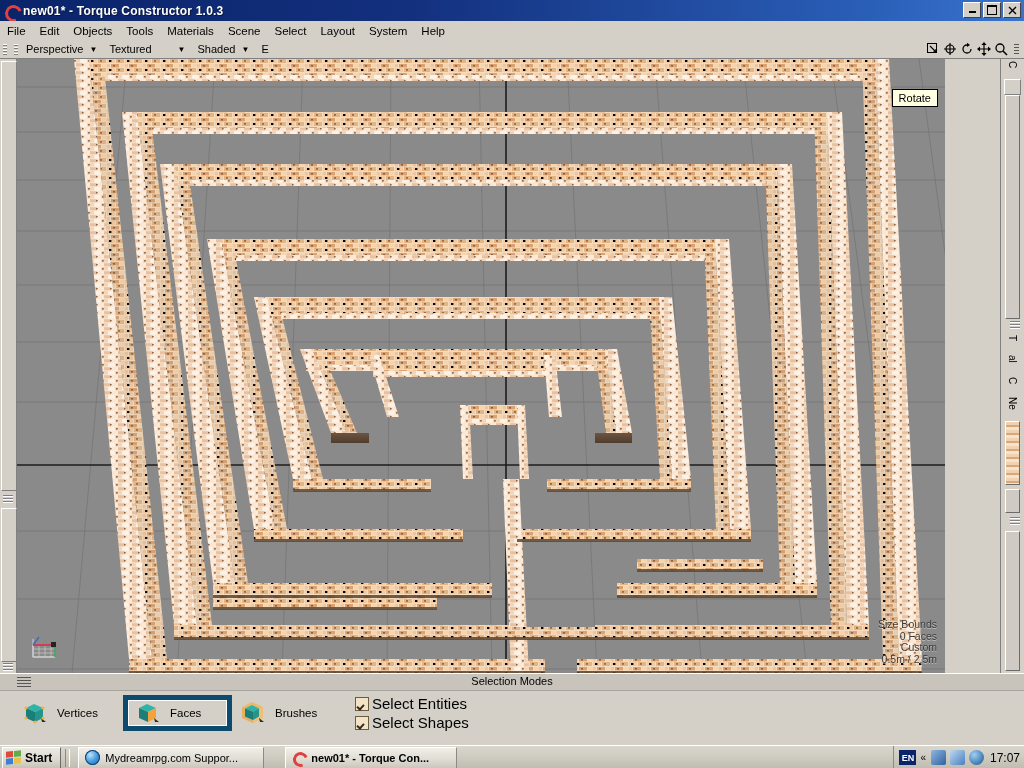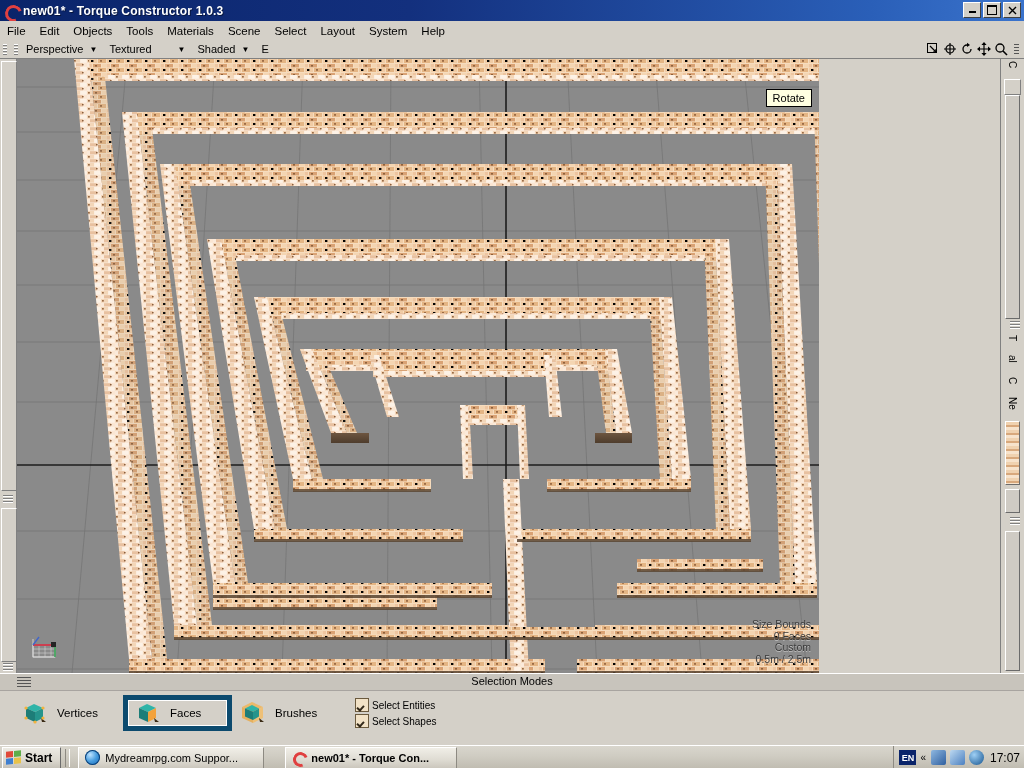--- a/index.html
+++ b/index.html
@@ -54,21 +54,21 @@
   .dockgrip{position:absolute;left:3px;width:10px;height:9px;
     background:repeating-linear-gradient(to bottom,#808080 0 1px,#fff 1px 2px,transparent 2px 3px);}
   .vlabel{position:absolute;font-size:10px;color:#000;writing-mode:vertical-rl;
     white-space:nowrap;letter-spacing:0;}
   .rstrip-btn{position:absolute;right:3px;width:15px;background:#d4d0c8;
     border:1px solid;border-color:#fff #808080 #808080 #fff;}
   .rthumb{position:absolute;right:4px;width:13px;background:#cfcbc4;border:1px solid;
     border-color:#fff #6b6b6b #6b6b6b #fff;}
 
   
-  .viewport{position:absolute;left:17px;top:0;width:802px;height:614px;overflow:hidden;
+  .viewport{position:absolute;left:17px;top:0;width:928px;height:614px;overflow:hidden;
     background:#8a8a8a;}
   .vp-svg{position:absolute;left:0;top:0;}
   .rotate-tip{position:absolute;right:7px;top:30px;background:#ffffe1;border:1px solid #000;
     padding:1px 6px;font-size:11px;color:#000;line-height:14px;}
   .vp-stats{position:absolute;right:8px;bottom:8px;text-align:right;color:#3b3b3b;
     font-size:10.5px;line-height:11.5px;
     text-shadow:0 1px 0 rgba(255,255,255,.45);}
   .gizmo{position:absolute;left:12px;bottom:6px;width:44px;height:40px;}
 
   
@@ -83,21 +83,21 @@
   .modebtn{height:36px;min-width:109px;display:flex;align-items:center;padding:0 8px;
     box-sizing:border-box;background:#d4d0c8;border:1px solid transparent;cursor:default;}
   .modebtn.active{border:5px solid #0c4a6e;box-shadow:inset -1px -1px 0 #fff,inset 1px 1px 0 #fff;}
   .modebtn .mlabel{margin-left:10px;font-size:11.5px;color:#000;}
   .cube{width:24px;height:24px;position:relative;flex:none;}
   .checks{margin-left:14px;display:flex;flex-direction:column;gap:2px;}
   .checkrow{display:flex;align-items:center;gap:3px;}
   .cbox{width:12px;height:12px;background:#f2e2c6;border:1px solid #6b5a3e;position:relative;flex:none;}
   .cbox::after{content:"";position:absolute;left:2px;top:5px;width:3px;height:5px;
     border:solid #33291a;border-width:0 2px 2px 0;transform:rotate(42deg);}
-  .clabel{font-size:10px;color:#000;}
+  .clabel{font-size:15px;color:#000;}
 
   
   .taskbar{position:absolute;left:0;top:745px;width:1024px;height:23px;
     background:linear-gradient(to bottom,#d9d6cd 0%,#cfccc2 45%,#bfbbb0 100%);
     border-top:1px solid #fff;display:flex;align-items:center;}
   .startbtn{height:20px;margin-left:2px;display:flex;align-items:center;padding:0 8px 0 3px;
     background:linear-gradient(to bottom,#eceae3 0%,#dcd9d0 60%,#c6c2b8 100%);
     border:1px solid;border-color:#fff #6b6b6b #6b6b6b #fff;}
   .startbtn .slabel{font-weight:bold;font-size:12px;color:#000;margin-left:4px;}
   .winflag{width:15px;height:13px;display:grid;grid-template-columns:1fr 1fr;

